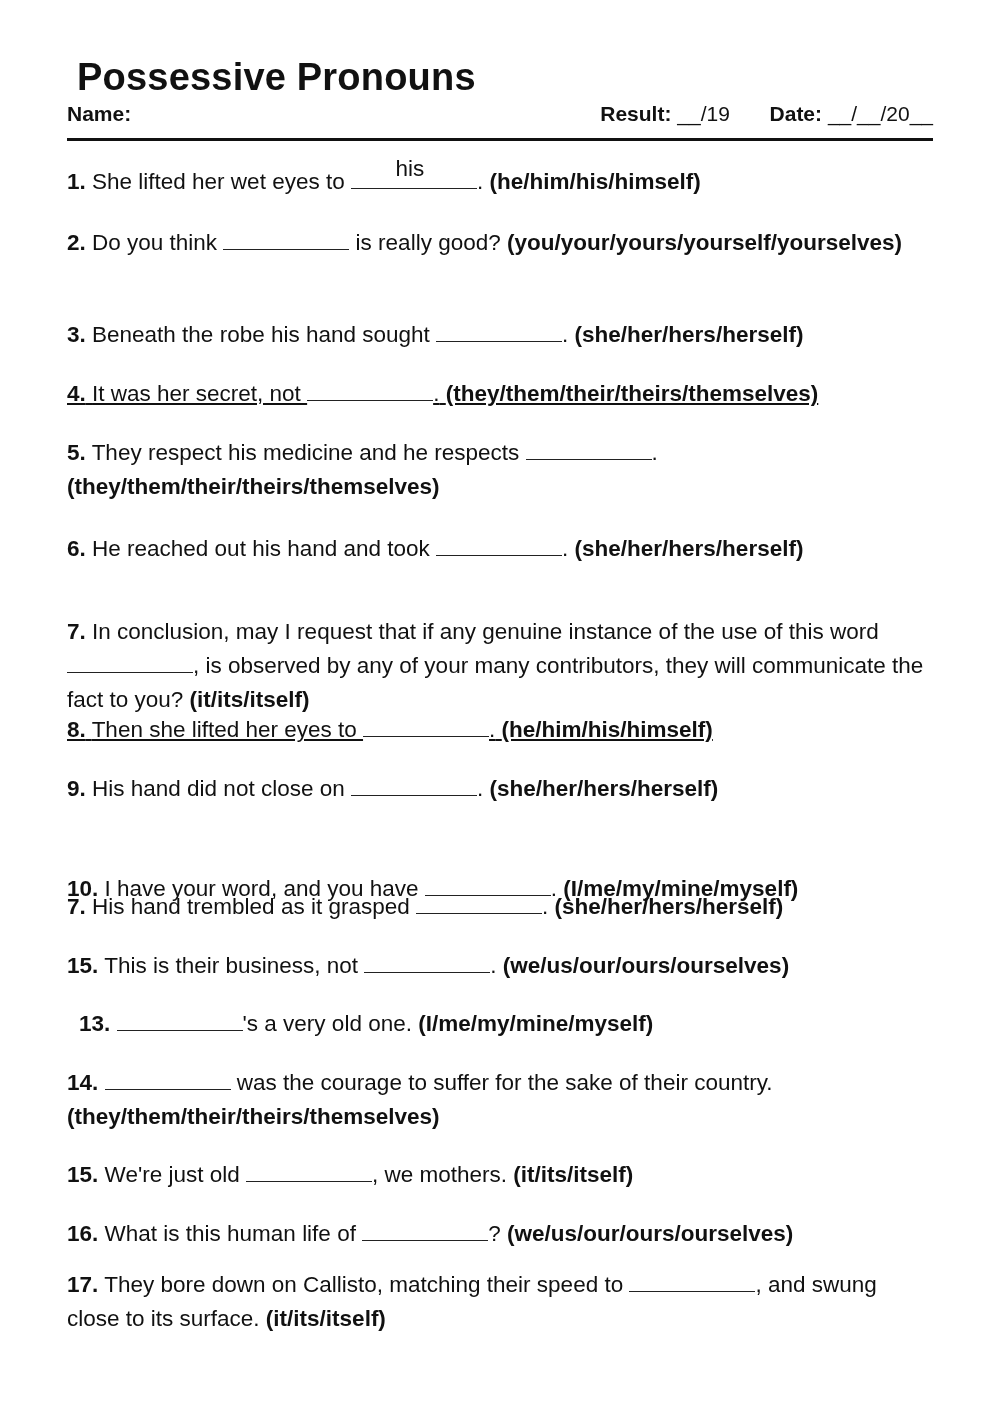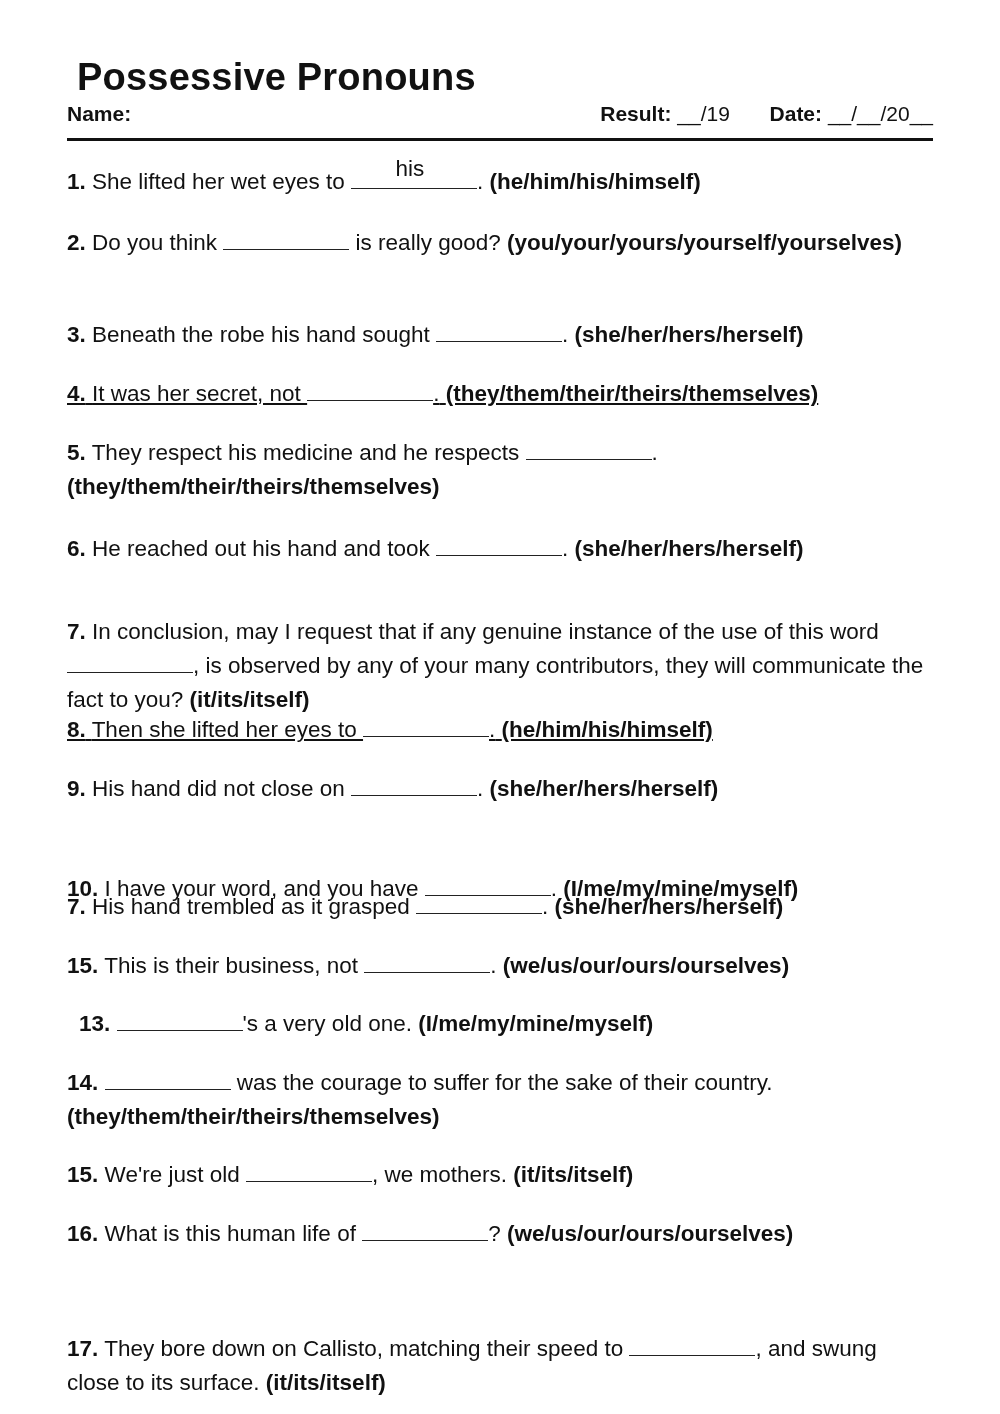--- a/index.html
+++ b/index.html
@@ -45,15 +45,15 @@
       <div class="q" style="top: 587px; margin-top: 28px;"><span class="num">7.</span> <span>In conclusion, may I request that if any genuine instance of the use of this word </span><span class="blank"><span class="ans"></span></span><span>, is observed by any of your many contributors, they will communicate the fact to you?</span> <span class="hint">(it/its/itself)</span></div>
       <div class="q" style="top: 713px; text-decoration: underline;"><span class="num">8.</span> <span>Then she lifted her eyes to </span><span class="blank"><span class="ans"></span></span><span>.</span> <span class="hint">(he/him/his/himself)</span></div>
       <div class="q" style="top: 772px;"><span class="num">9.</span> <span>His hand did not close on </span><span class="blank"><span class="ans"></span></span><span>.</span> <span class="hint">(she/her/hers/herself)</span></div>
       <div class="q" style="top: 831px; margin-top: 41px;"><span class="num">10.</span> <span>I have your word, and you have </span><span class="blank"><span class="ans"></span></span><span>.</span> <span class="hint">(I/me/my/mine/myself)</span></div>
       <div class="q" style="top: 890px;"><span class="num">7.</span> <span>His hand trembled as it grasped </span><span class="blank"><span class="ans"></span></span><span>.</span> <span class="hint">(she/her/hers/herself)</span></div>
       <div class="q" style="top: 949px;"><span class="num">15.</span> <span>This is their business, not </span><span class="blank"><span class="ans"></span></span><span>.</span> <span class="hint">(we/us/our/ours/ourselves)</span></div>
       <div class="q" style="top: 1007px; margin-left: 12px;"><span class="num">13.</span> <span></span><span class="blank"><span class="ans"></span></span><span>'s a very old one.</span> <span class="hint">(I/me/my/mine/myself)</span></div>
       <div class="q" style="top: 1066px;"><span class="num">14.</span> <span></span><span class="blank"><span class="ans"></span></span><span> was the courage to suffer for the sake of their country.</span> <span class="hint">(they/them/their/theirs/themselves)</span></div>
       <div class="q" style="top: 1158px;"><span class="num">15.</span> <span>We're just old </span><span class="blank"><span class="ans"></span></span><span>, we mothers.</span> <span class="hint">(it/its/itself)</span></div>
       <div class="q" style="top: 1217px;"><span class="num">16.</span> <span>What is this human life of </span><span class="blank"><span class="ans"></span></span><span>?</span> <span class="hint">(we/us/our/ours/ourselves)</span></div>
-      <div class="q" style="top: 1332px;"><span class="num">17.</span> <span>They bore down on Callisto, matching their speed to </span><span class="blank"><span class="ans"></span></span><span>, and swung close to its surface.</span> <span class="hint">(it/its/itself)</span></div>
+      <div class="q" style="top: 1268px;"><span class="num">17.</span> <span>They bore down on Callisto, matching their speed to </span><span class="blank"><span class="ans"></span></span><span>, and swung close to its surface.</span> <span class="hint">(it/its/itself)</span></div>
     </div>
 </div>
 
 </body></html>

